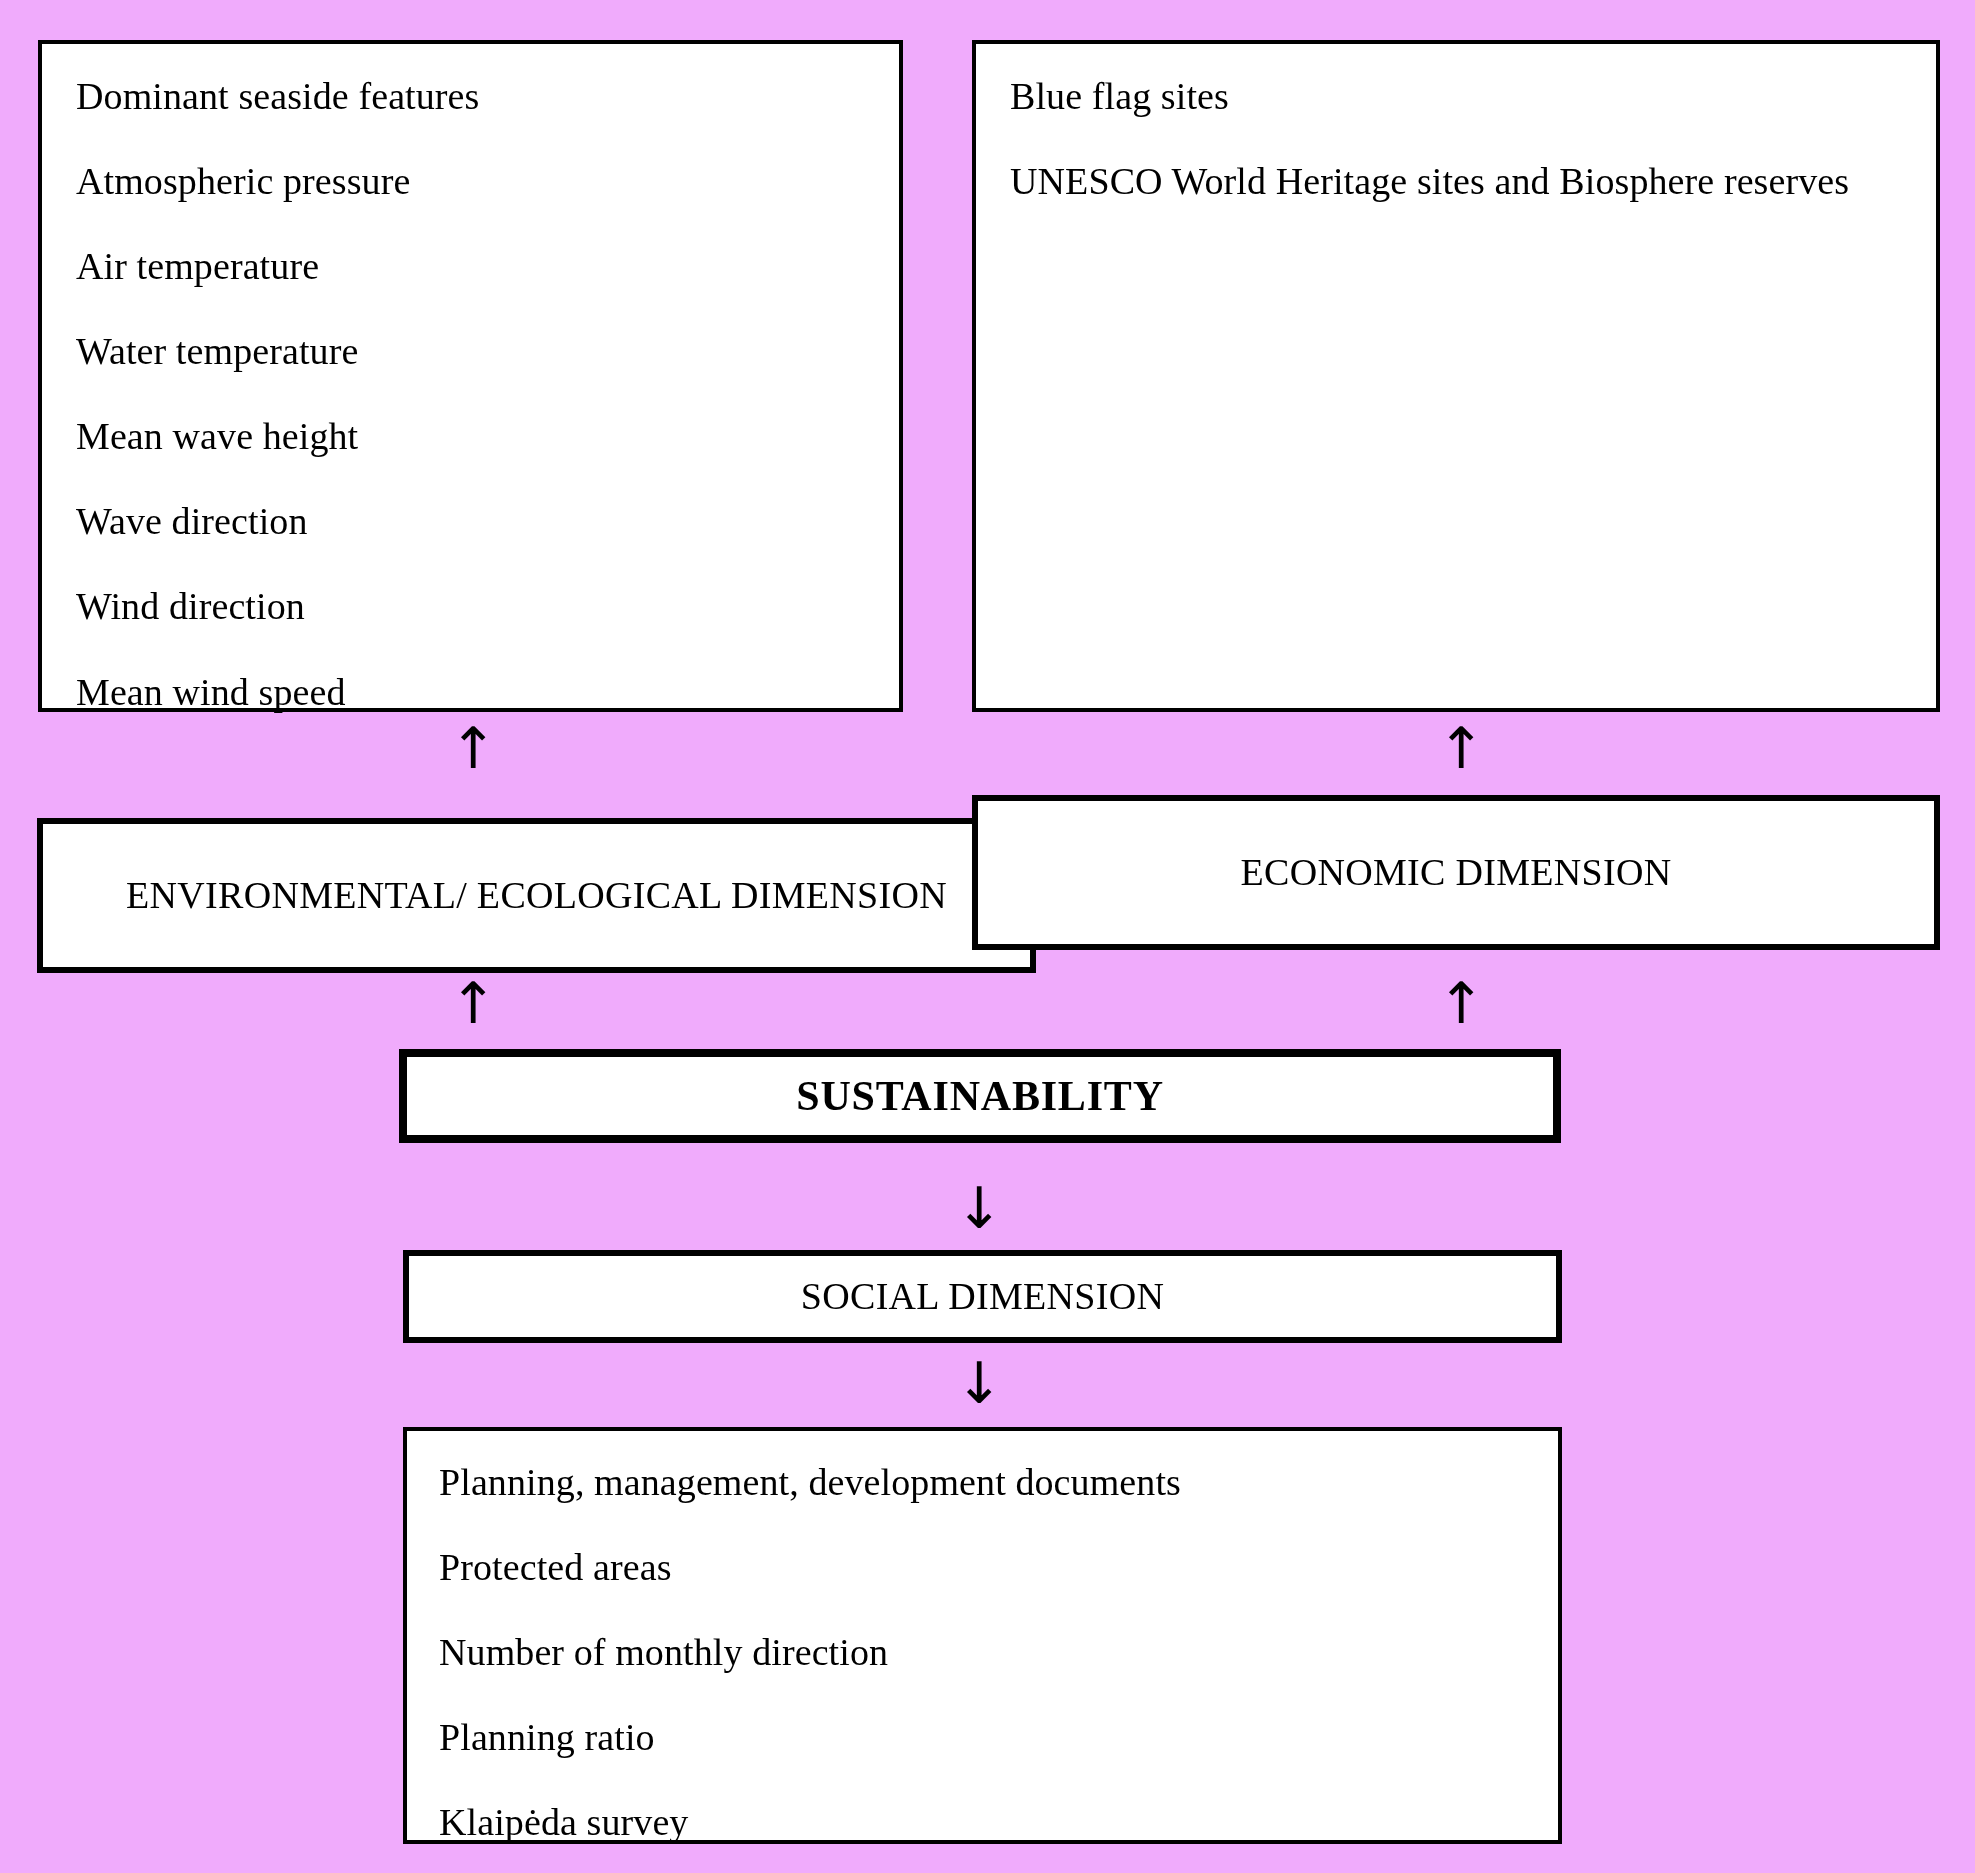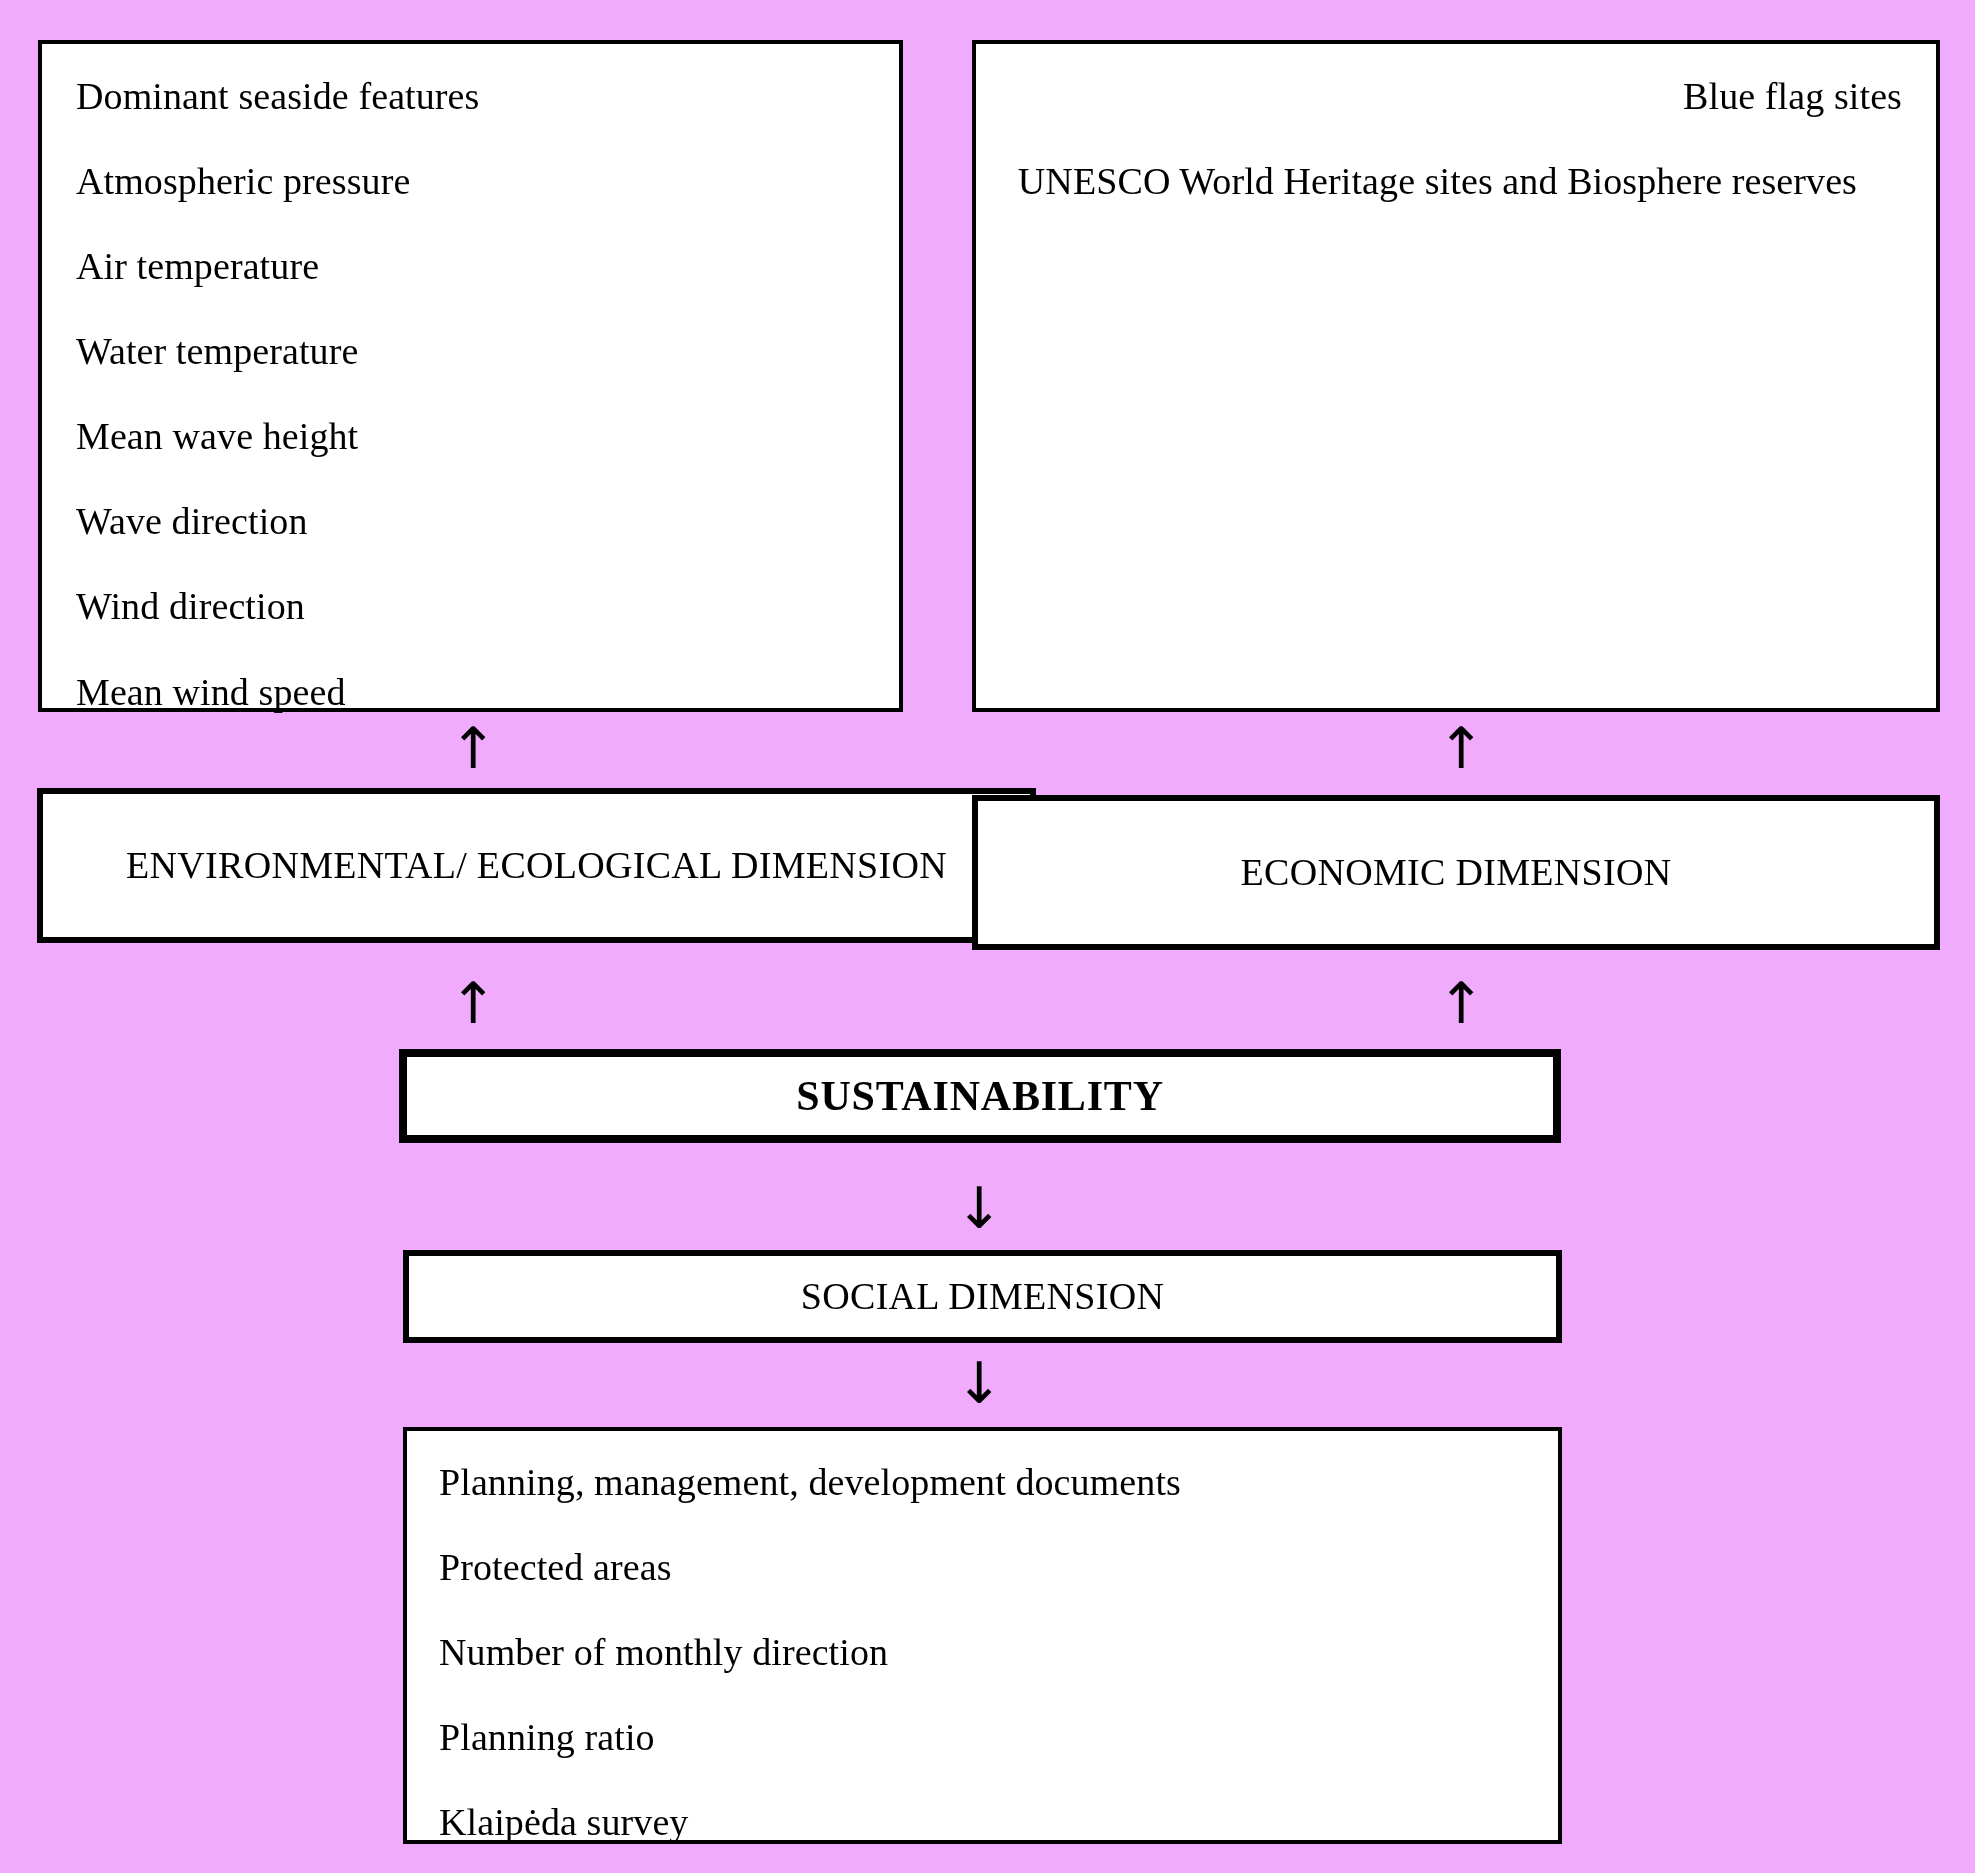--- a/index.html
+++ b/index.html
@@ -83,30 +83,30 @@
     <div class="list-item">Dominant seaside features</div>
     <div class="list-item">Atmospheric pressure</div>
     <div class="list-item">Air temperature</div>
     <div class="list-item">Water temperature</div>
     <div class="list-item">Mean wave height</div>
     <div class="list-item">Wave direction</div>
     <div class="list-item">Wind direction</div>
     <div class="list-item">Mean wind speed</div>
   </div>
 
-  <div class="box list-box" style="left:972px; top:40px; width:968px; height:672px;text-align:right;">
+  <div class="box list-box" style="left:972px; top:40px; width:968px; height:672px;">
     <div class="list-item">Blue flag sites</div>
     <div class="list-item" style="max-width:847px;">UNESCO World Heritage sites and Biosphere reserves</div>
   </div>
 
   <div class="arrow" style="left:434px; top:720px; width:79px;">↑</div>
 
   <div class="arrow" style="left:1422px; top:720px; width:79px;">↑</div>
 
-  <div class="box box-med dim-box" style="left:37px; top:788px; width:999px; height:155px;">
+  <div class="box box-med dim-box" style="left:37px; top:818px; width:999px; height:155px;">
     <div class="dim-label">ENVIRONMENTAL/ ECOLOGICAL DIMENSION</div>
   </div>
 
   <div class="box box-med dim-box" style="left:972px; top:795px; width:968px; height:155px;">
     <div class="dim-label">ECONOMIC DIMENSION</div>
   </div>
 
   <div class="arrow" style="left:434px; top:975px; width:79px;">↑</div>
 
   <div class="arrow" style="left:1422px; top:975px; width:79px;">↑</div>

